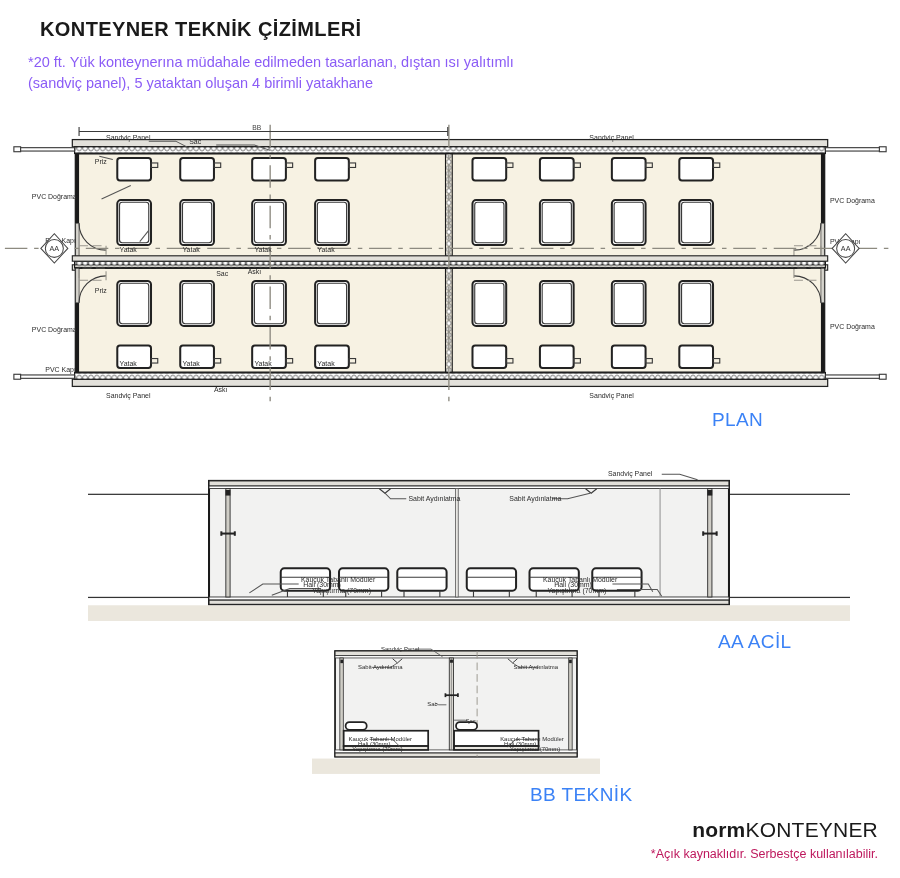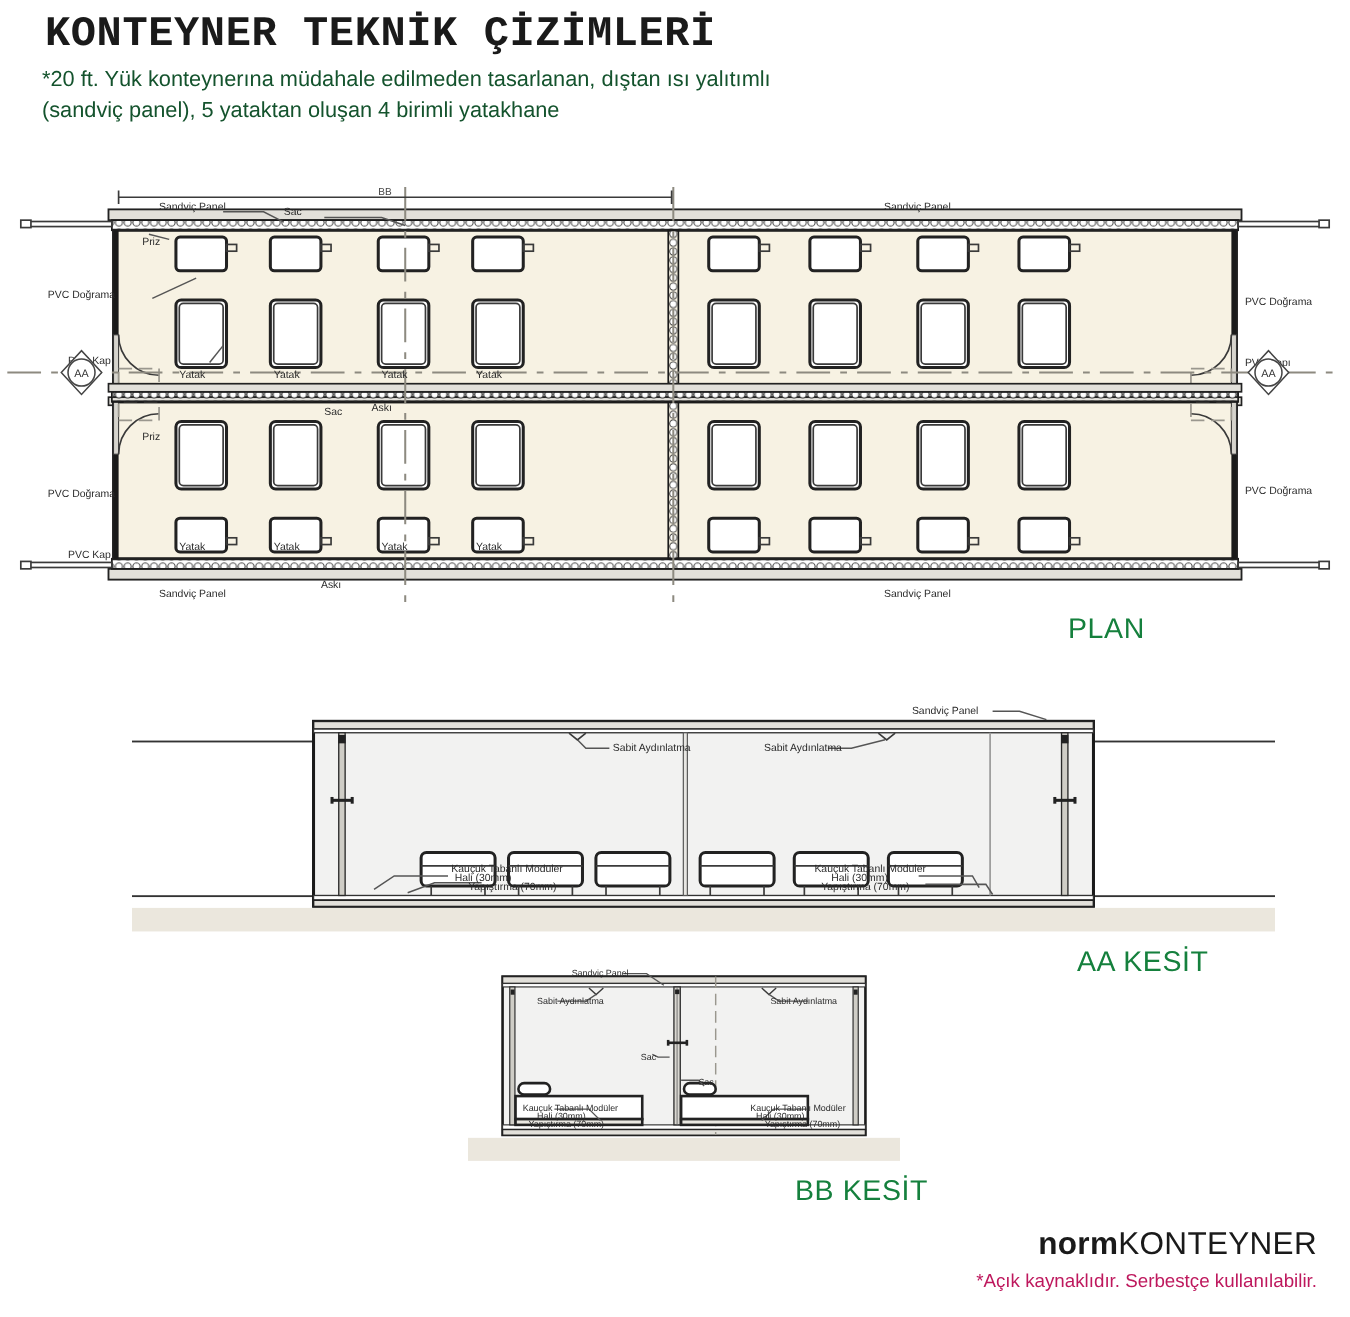--- a/index.html
+++ b/index.html
@@ -9,52 +9,52 @@
     font-family:"Liberation Sans", sans-serif;
     color:#1a1a1a;
     position:relative;
     overflow:hidden;
   }
   .sheet{position:relative;width:900px;height:878px;background:#fff;}
 
   
   .hdr{position:absolute;left:28px;top:6px;width:850px;}
   .hdr h1{
-    margin:2px;
-    font-size:28px;
+    margin:12px;
+    font-size:20px;
     font-weight:800;
     letter-spacing:.4px;
     line-height:1.12;
-    font-family:Liberation Mono, monospace;
+    font-family:Liberation Sans, sans-serif;
   }
   .hdr .sub{
     margin-top:4px;
     font-size:14.5px;
     line-height:1.42;
     font-weight:400;
-    color:#14532d;
+    color:#8b5cf6;
     font-family:"Liberation Sans", sans-serif;
   }
   .hdr .sub div{white-space:nowrap;}
 
   
   .ftr-left{position:absolute;left:26px;top:816px;}
   .ftr-left .l1{font-size:21px;letter-spacing:.2px;font-weight:400;font-family:"Liberation Sans",sans-serif;}
   .ftr-left .l2{font-size:15.5px;margin-top:3px;letter-spacing:.1px;}
   .ftr-left .l2 b{font-weight:700;}
   .ftr-right{position:absolute;right:22px;top:818px;text-align:right;}
   .ftr-right .brand{font-size:21px;letter-spacing:.2px;}
   .ftr-right .brand .n{font-weight:800;}
   .ftr-right .brand .a{font-weight:400;}
   .ftr-right .note{font-size:12.5px;margin-top:5px;color:#be185d;}
 
   
   .dwg{position:absolute;}
   .cap{
-    position:absolute;font-size:19px;letter-spacing:.4px;color:#15803d;
+    position:absolute;font-size:19px;letter-spacing:.4px;color:#3b82f6;
     font-family:"Liberation Sans",sans-serif;
   }
 
   
   svg{display:block;}
   .lw-thin{stroke:#3a3a3a;stroke-width:.5;fill:none;}
   .lw-med{stroke:#222;stroke-width:.9;fill:none;}
   .lw-lead{stroke:#555;stroke-width:.45;fill:none;}
   .fill-room{fill:#f7f2e3;}
   .fill-panel{fill:#e2e0da;}
@@ -383,21 +383,21 @@
       <text class="note-t" x="188" y="15.3">Sabit Aydınlatma</text>
       <text class="note-t" x="232" y="4.3">Sandviç Panel</text>
       <text class="note-t" x="95" y="51.4">Kauçuk Tabanlı Modüler</text>
       <text class="note-t" x="96" y="54">Hali (30mm)</text>
       <text class="note-t" x="100" y="56.6">Yapıştırma (70mm)</text>
       <text class="note-t" x="203" y="51.4">Kauçuk Tabanlı Modüler</text>
       <text class="note-t" x="208" y="54">Hali (30mm)</text>
       <text class="note-t" x="205" y="56.6">Yapıştırma (70mm)</text>
     </svg>
   </div>
-  <div class="cap" style="left:718px;top:631px;">AA KESİT</div>
+  <div class="cap" style="left:718px;top:631px;">AA ACİL</div>
 
   <div class="dwg" style="left:312px;top:620px;width:288px;height:160px;">
     <svg width="288" height="160" viewBox="0 0 150 83" shape-rendering="geometricPrecision">
 
       <rect x="0" y="72" class="fill-ground" width="150" height="8"></rect>
 
       <rect x="12" y="16" class="fill-sec" width="126" height="55" stroke="#1a1a1a" stroke-width=".9"></rect>
 
       <rect x="12" y="16" class="fill-panel" width="126" height="2.4" stroke="#222" stroke-width=".5"></rect>
       <rect x="12" y="18.4" width="126" height="1.2" fill="#fff" stroke="#333" stroke-width=".4"></rect>
@@ -454,21 +454,21 @@
       <text class="note-t" x="60" y="44.8">Sac</text>
       <text class="note-t" x="80" y="53.6">Sac</text>
       <text class="note-t" x="19" y="62.6">Kauçuk Tabanlı Modüler</text>
       <text class="note-t" x="24" y="65.4">Hali (30mm)</text>
       <text class="note-t" x="21" y="68.2">Yapıştırma (70mm)</text>
       <text class="note-t" x="98" y="62.6">Kauçuk Tabanlı Modüler</text>
       <text class="note-t" x="100" y="65.4">Hali (30mm)</text>
       <text class="note-t" x="103" y="68.2">Yapıştırma (70mm)</text>
     </svg>
   </div>
-  <div class="cap" style="left:530px;top:784px;">BB KESİT</div>
+  <div class="cap" style="left:530px;top:784px;">BB TEKNİK</div>
 
   <div class="ftr-right">
     <div class="brand">
       <span class="n">norm</span><span class="a">KONTEYNER</span>
     </div>
     <div class="note">*Açık kaynaklıdır. Serbestçe kullanılabilir.</div>
   </div>
 
 </div>
 

